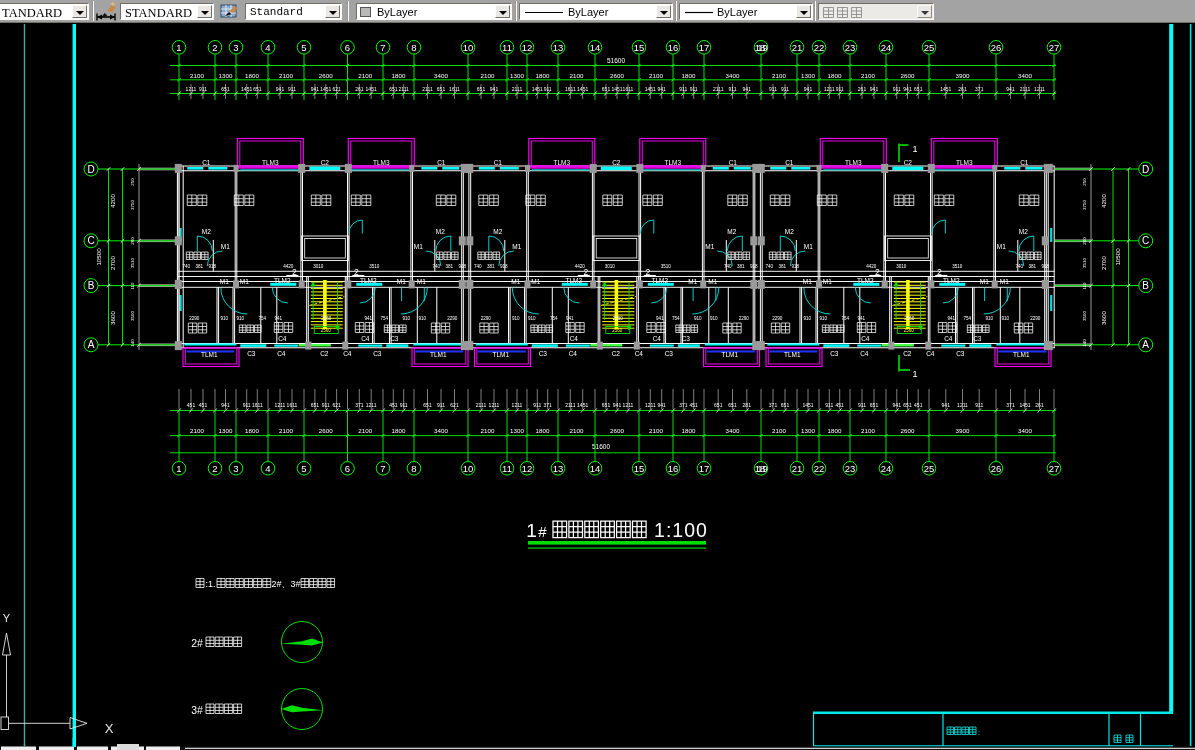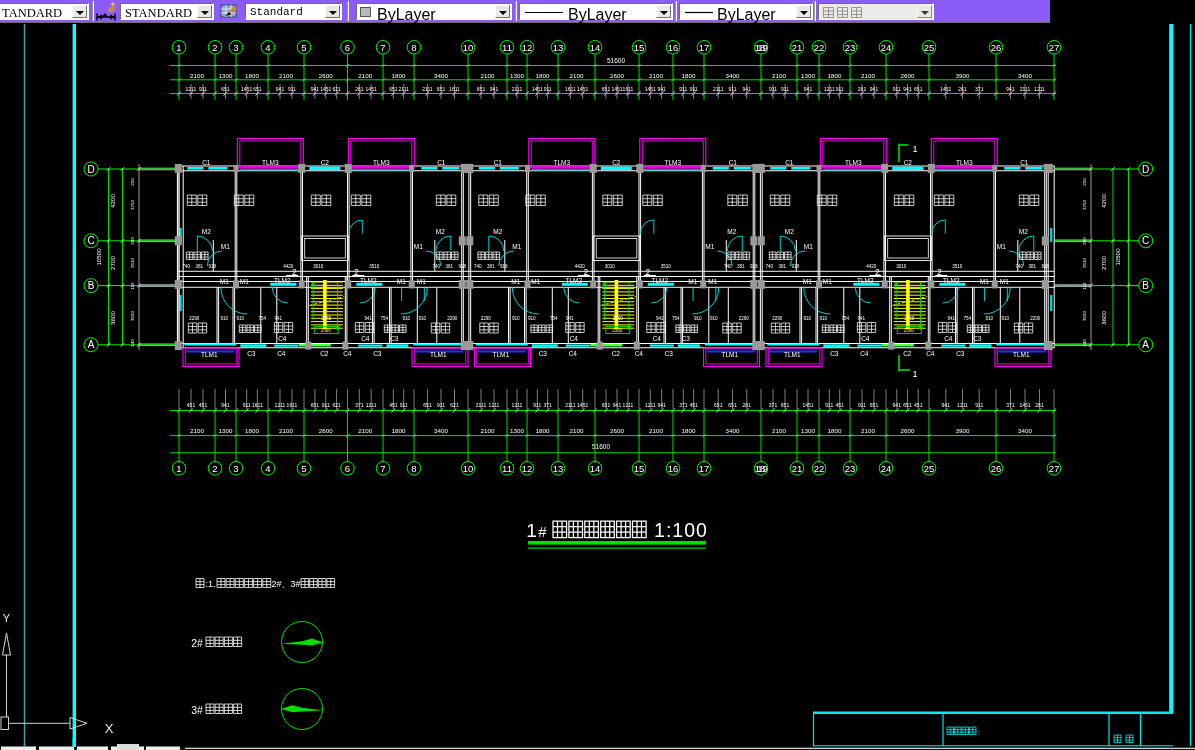--- a/index.html
+++ b/index.html
@@ -1,17 +1,17 @@
 <!DOCTYPE html>
 <html><head><meta charset="utf-8"><style>
 html,body{margin:0;padding:0;background:#000;width:1195px;height:750px;overflow:hidden}
 *{box-sizing:border-box}
-#tb{position:absolute;left:0;top:0;width:1050px;height:23px;background:#8b5cf6;border-bottom:1px solid #716f64;font-family:"Liberation Sans",sans-serif}
+#tb{position:absolute;left:0;top:0;width:1195px;height:23px;background:#a3a3a3;border-bottom:1px solid #716f64;font-family:"Liberation Sans",sans-serif}
 .cmb{position:absolute;top:3px;height:17px;background:#fff;border-top:1px solid #716f64;border-left:1px solid #716f64;border-bottom:1px solid #fdfdfd;border-right:1px solid #fdfdfd}
-.cmb .t{position:absolute;left:4px;top:2px;font-size:16px;color:#000;white-space:nowrap}
+.cmb .t{position:absolute;left:4px;top:2px;font-size:11px;color:#000;white-space:nowrap}
 .ab{position:absolute;right:1px;top:1px;width:15px;height:13px;background:#e9e8e4;border-top:1px solid #fdfdfd;border-left:1px solid #fdfdfd;border-right:1px solid #716f64;border-bottom:1px solid #716f64}
 .ab:after{content:"";position:absolute;left:3px;top:5px;border-left:4px solid transparent;border-right:4px solid transparent;border-top:4px solid #000}
 .sep{position:absolute;top:1px;width:2px;height:20px;border-left:1px solid #9a988e;border-right:1px solid #fff}
 </style></head><body>
 <div id="tb">
  <div class="cmb" style="left:-12px;width:101px">
       <span class="t" style="left:13px;font-family:'Liberation Serif',serif;font-size:12.5px">TANDARD</span>
       <span class="ab"></span>
     </div>
  <div class="sep" style="left:92px"></div>

